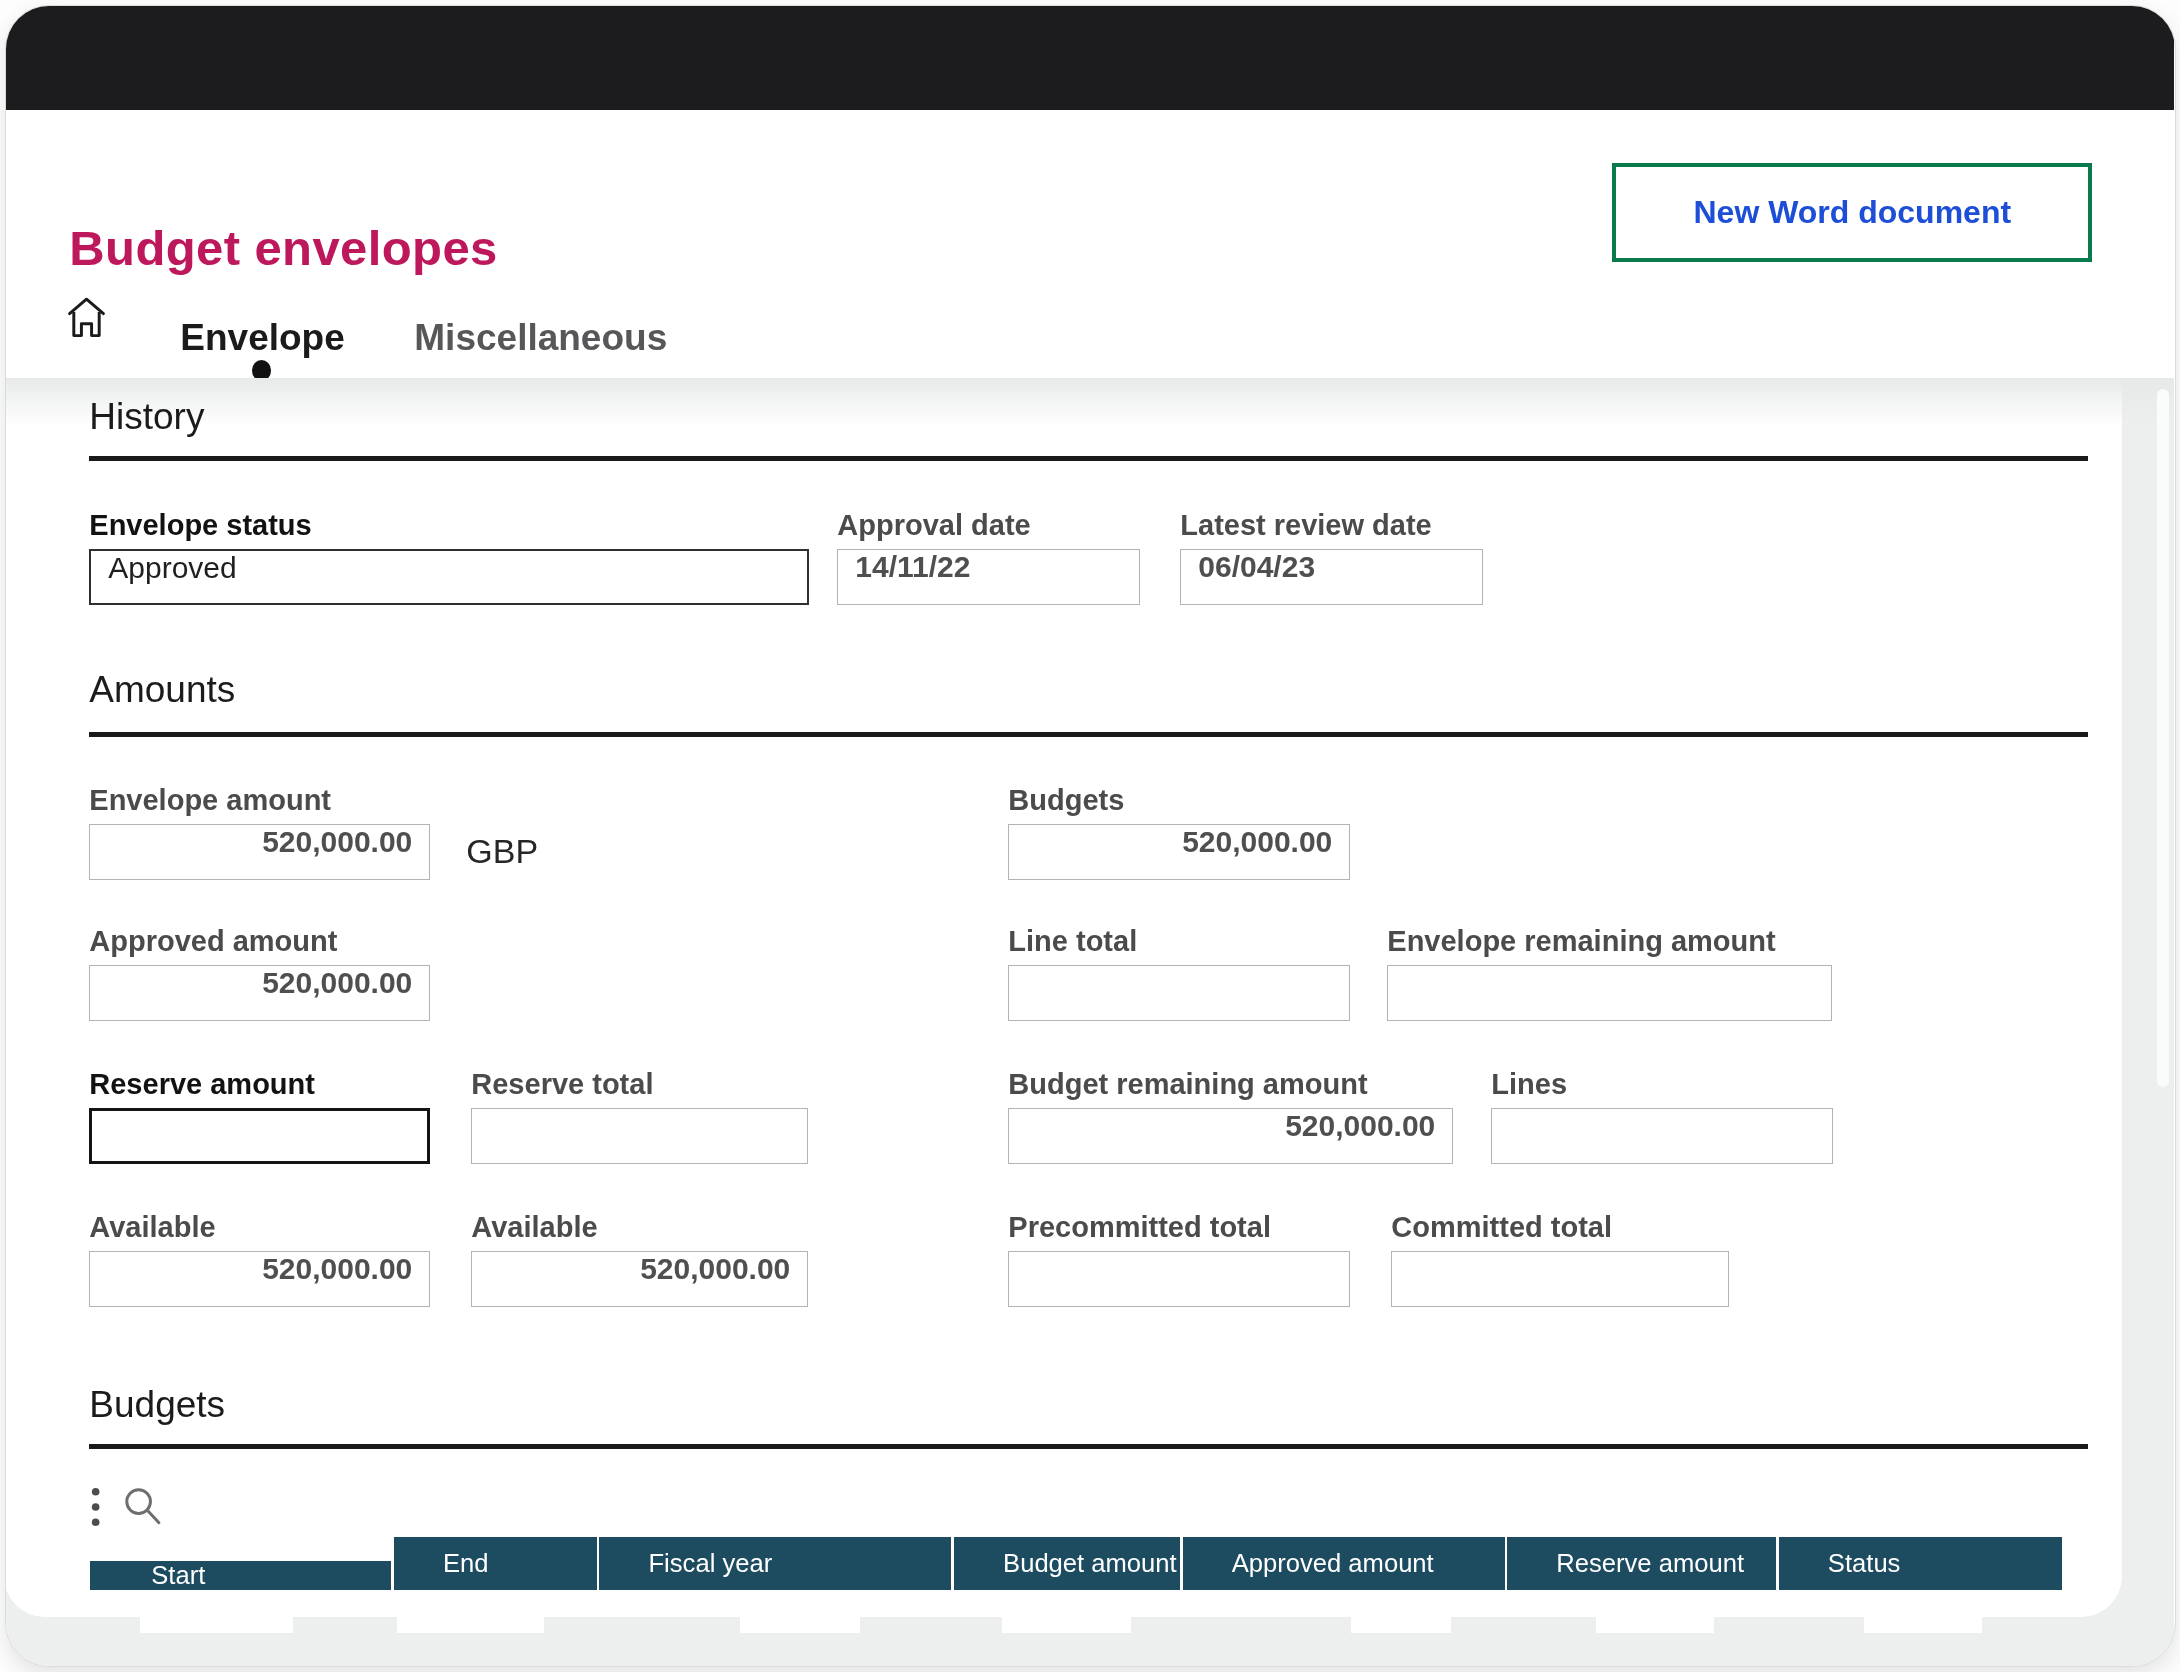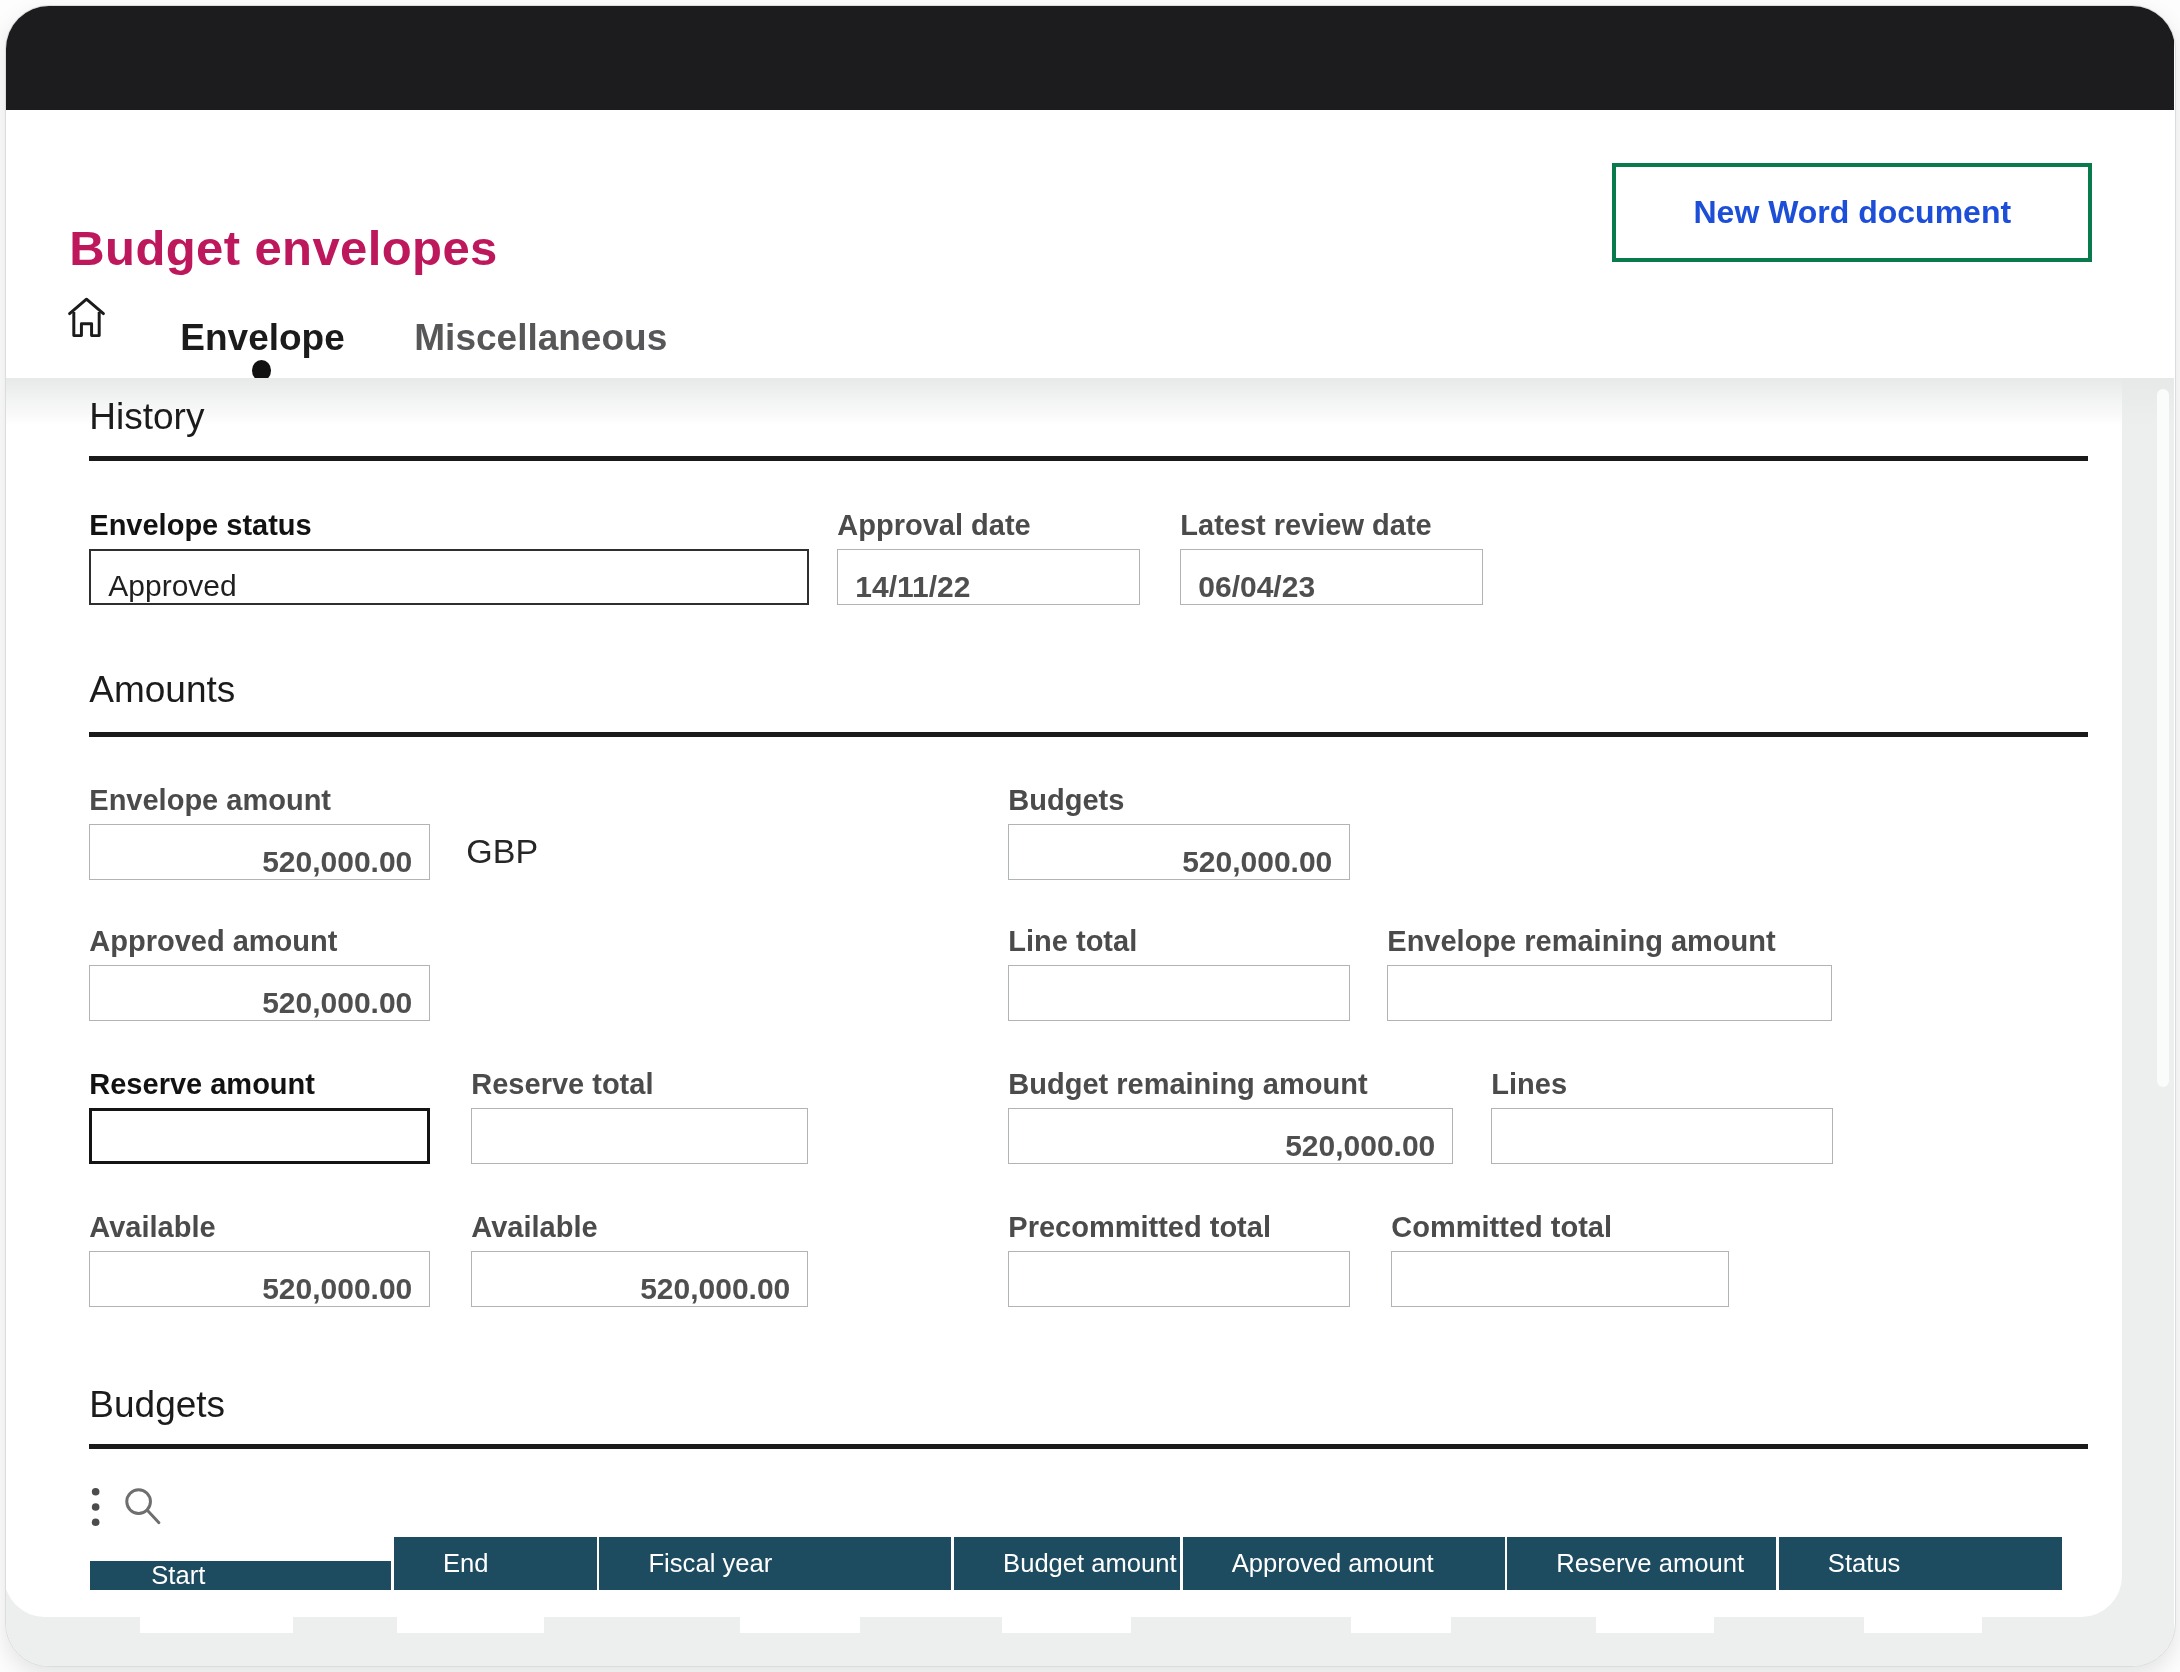--- a/index.html
+++ b/index.html
@@ -34,21 +34,21 @@
 
   
   .section-heading{position:absolute;left:90px;font-size:37px;font-weight:400;color:#1b1b1b;white-space:nowrap;}
   .section-rule{position:absolute;left:90px;width:1999px;height:4.3px;background:#1a1a1a;}
 
   
   .field{position:absolute;}
   .flabel{font-size:29px;font-weight:700;color:#4b4b4b;white-space:nowrap;line-height:34px;}
   .flabel.dark{color:#121212;}
   .finput{margin-top:6.8px;height:56px;background:#fff;border:1.7px solid #b0b4b4;box-sizing:border-box;
-          display:flex;align-items:flex-end;font-size:30px;color:#4f4f4f;}
+          display:flex;align-items:flex-start;font-size:30px;color:#4f4f4f;}
   .finput.dark-border{border:2.6px solid #2f2f2f;}
   .finput.focused{border:3.4px solid #141414;}
   .finput .val{width:100%;}
   .val.left{text-align:left;padding-left:17px;font-weight:700;}
   .val.left.plain{font-weight:400;color:#1f1f1f;}
   .val.right{text-align:right;padding-right:17px;font-weight:700;}
   .currency{position:absolute;left:467px;top:833px;font-size:34px;font-weight:400;color:#262626;}
 
   
   .kebab-ico{position:absolute;left:89px;top:1484px;width:15.3px;height:48px;}

